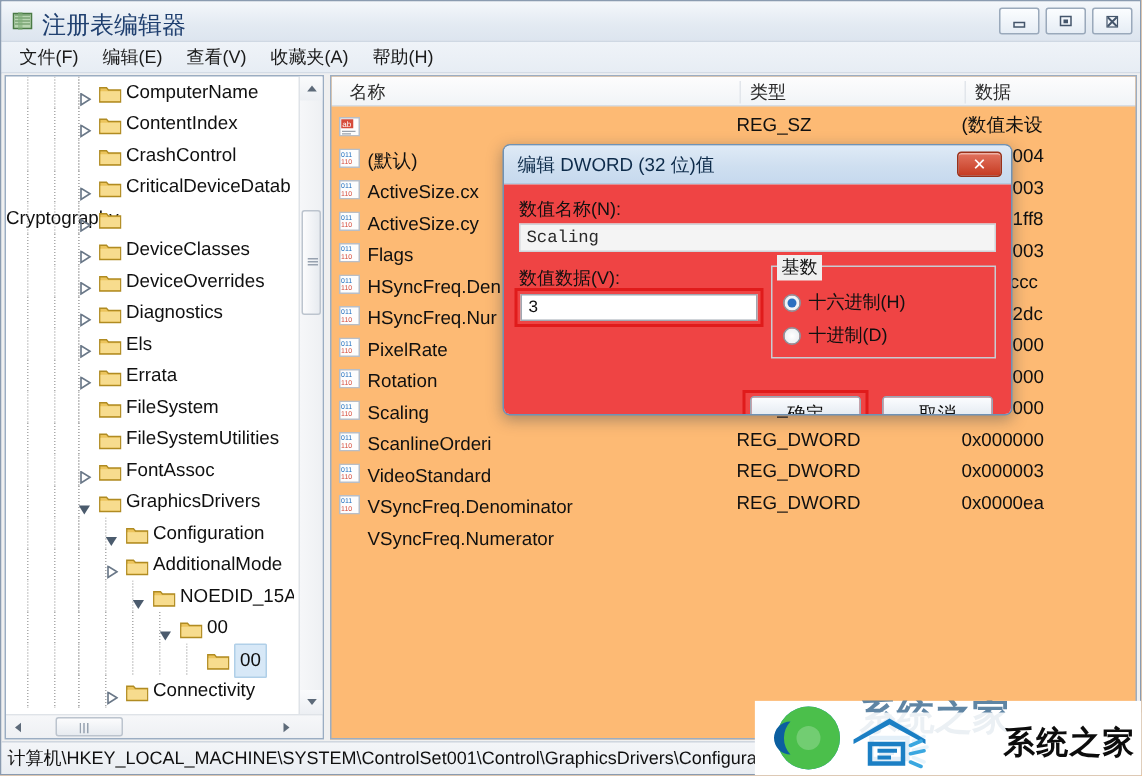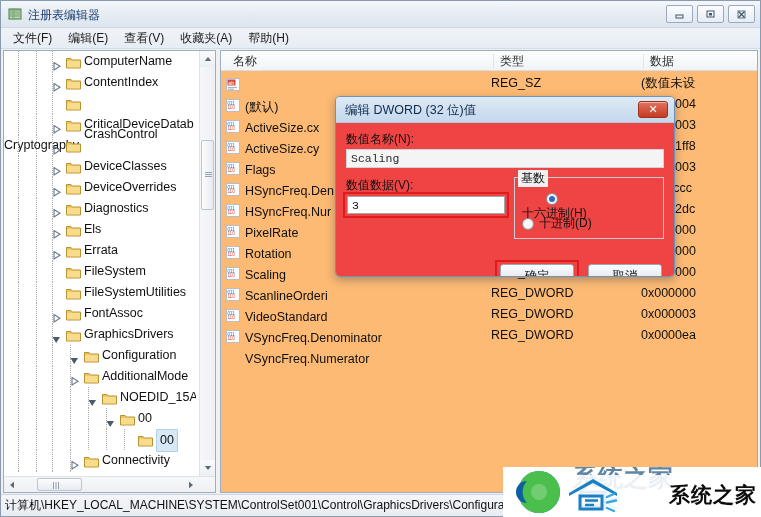--- a/index.html
+++ b/index.html
@@ -22,21 +22,21 @@
     position:absolute;left:0;top:0;width:759px;height:27px;
     background:linear-gradient(#f4f7fb,#e3eaf2 60%,#dde5ef);
     border-bottom:1px solid #cfd8e3;
     box-sizing:border-box;
   }
   .title-icon{
     position:absolute;left:7px;top:6px;width:15px;height:15px;
   }
   .title-text{
     position:absolute;left:27px;top:6px;
-    font-size:12px;color:#204070;
+    font-size:16px;color:#204070;
     white-space:nowrap;
   }
   .winbtns{position:absolute;right:5px;top:4px;display:flex;gap:4px;}
   .winbtn{
     width:27px;height:18px;
     border:1px solid #9aa9bb;border-radius:2px;
     background:linear-gradient(#fbfdff,#e6edf5);
     display:flex;align-items:center;justify-content:center;
     box-sizing:border-box;
   }
@@ -294,21 +294,21 @@
               </svg></span><span class="tlabel" style="margin-left: 80px;">ComputerName</span></div>
           <div class="trow"><span class="dotted" style="left: 48px;"></span><span class="dotted" style="left: 14px;"></span><span class="dotted" style="left: 32px;"></span><span class="dotted" style="left: 48px;"></span><span class="twist" style="left: 48px;"><svg width="9" height="9" viewBox="0 0 9 9">
                 <path d="M2 0.5 L2 8 L8 4.2 Z" fill="none" stroke="#6a7888" stroke-width="1.1"></path>
               </svg></span><span class="folder" style="left: 62px;"><svg width="15" height="13" viewBox="0 0 15 13">
                 <path d="M0.5 2.5 L5 2.5 L6.3 4 L14.5 4 L14.5 12 L0.5 12 Z" fill="#ecc45c" stroke="#b08b22" stroke-width="0.9"></path>
                 <path d="M1 4.8 L14 4.8 L14 11.4 L1 11.4 Z" fill="#f7dc8e"></path>
               </svg></span><span class="tlabel" style="margin-left: 80px;">ContentIndex</span></div>
           <div class="trow"><span class="dotted" style="left: 48px;"></span><span class="dotted" style="left: 14px;"></span><span class="dotted" style="left: 32px;"></span><span class="dotted" style="left: 48px;"></span><span class="folder" style="left: 62px;"><svg width="15" height="13" viewBox="0 0 15 13">
                 <path d="M0.5 2.5 L5 2.5 L6.3 4 L14.5 4 L14.5 12 L0.5 12 Z" fill="#ecc45c" stroke="#b08b22" stroke-width="0.9"></path>
                 <path d="M1 4.8 L14 4.8 L14 11.4 L1 11.4 Z" fill="#f7dc8e"></path>
-              </svg></span><span class="tlabel" style="margin-left: 80px; margin-top: 31px;">CrashControl</span></div>
+              </svg></span><span class="tlabel" style="margin-left: 80px;">CrashControl</span></div>
           <div class="trow"><span class="dotted" style="left: 48px;"></span><span class="dotted" style="left: 14px;"></span><span class="dotted" style="left: 32px;"></span><span class="dotted" style="left: 48px;"></span><span class="twist" style="left: 48px;"><svg width="9" height="9" viewBox="0 0 9 9">
                 <path d="M2 0.5 L2 8 L8 4.2 Z" fill="none" stroke="#6a7888" stroke-width="1.1"></path>
               </svg></span><span class="folder" style="left: 62px;"><svg width="15" height="13" viewBox="0 0 15 13">
                 <path d="M0.5 2.5 L5 2.5 L6.3 4 L14.5 4 L14.5 12 L0.5 12 Z" fill="#ecc45c" stroke="#b08b22" stroke-width="0.9"></path>
                 <path d="M1 4.8 L14 4.8 L14 11.4 L1 11.4 Z" fill="#f7dc8e"></path>
               </svg></span><span class="tlabel" style="margin-left: 80px;">CriticalDeviceDatab</span></div>
           <div class="trow"><span class="dotted" style="left: 48px;"></span><span class="dotted" style="left: 14px;"></span><span class="dotted" style="left: 32px;"></span><span class="dotted" style="left: 48px;"></span><span class="twist" style="left: 48px;"><svg width="9" height="9" viewBox="0 0 9 9">
                 <path d="M2 0.5 L2 8 L8 4.2 Z" fill="none" stroke="#6a7888" stroke-width="1.1"></path>
               </svg></span><span class="folder" style="left: 62px;"><svg width="15" height="13" viewBox="0 0 15 13">
                 <path d="M0.5 2.5 L5 2.5 L6.3 4 L14.5 4 L14.5 12 L0.5 12 Z" fill="#ecc45c" stroke="#b08b22" stroke-width="0.9"></path>
@@ -595,21 +595,21 @@
       <div class="dlg-input ro" style="left:10px;top:26px;width:318px;height:19px;">Scaling</div>
 
       <span class="dlg-lbl" style="left:10px;top:54px;">数值数据(V):</span>
 
       <div class="redbox" style="left:7px;top:69px;width:166px;height:26px;"></div>
       <div class="dlg-input" style="left:11px;top:73px;width:158px;height:18px;">3</div>
 
       <div class="group" style="left:178px;top:54px;width:150px;height:62px;"></div>
       <span class="group-title" style="left:182px;top:47px;">基数</span>
 
-      <div class="radio-row" style="left:186px;top:70px;flex-direction:column;">
+      <div class="radio-row" style="left:186px;top:70px;">
         <span class="radio on"></span>
         <span class="radio-lbl">十六进制(H)</span>
       </div>
       <div class="radio-row" style="left:186px;top:92px;">
         <span class="radio"></span>
         <span class="radio-lbl">十进制(D)</span>
       </div>
 
       <div class="redbox" style="left:159px;top:137px;width:84px;height:30px;"></div>
       <div class="dlg-btn" style="left:164px;top:141px;width:74px;">确定</div>

